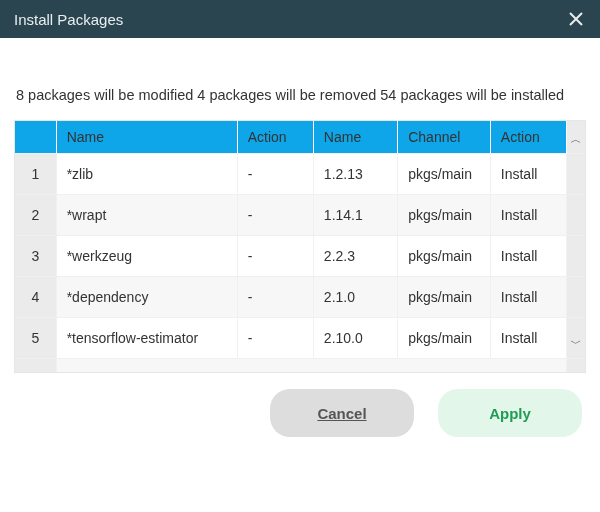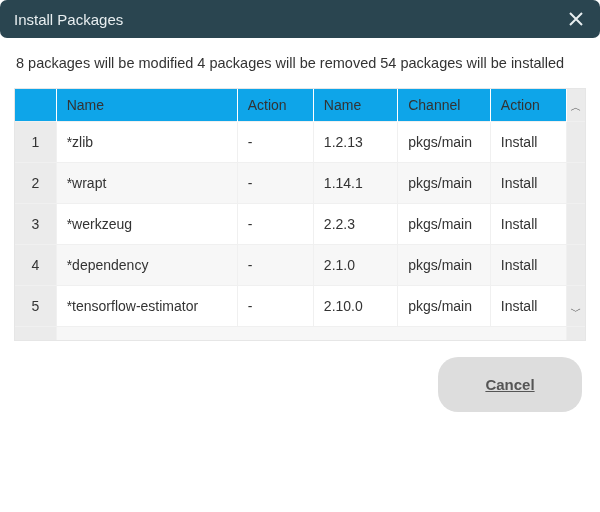--- a/index.html
+++ b/index.html
@@ -4,25 +4,24 @@
 <style>
   * { box-sizing: border-box; margin: 0; padding: 0; }
   html, body { width: 600px; height: 512px; font-family: "Segoe UI", "Helvetica Neue", Arial, sans-serif; color: #333; }
   .header {
     background: #2a4550;
     color: #e8eef0;
     height: 38px;
     display: flex;
     align-items: center;
     padding: 0 10px 0 14px;
-    border-radius: 7px;
   }
   .header-title { font-size: 15px; flex: 1; font-weight: 400; }
   .close-btn { width: 28px; height: 28px; display:flex; align-items:center; justify-content:center; cursor:pointer; font-size: 22px; color:#e8eef0; }
-  .content { padding: 14px 14px 0 14px; }
+  .content { padding: 14px 14px 0 14px; margin-top: 32px; }
   .summary { font-size: 14.5px; line-height: 1.35; color:#333; padding: 2px 0 14px 2px; }
   .table-wrap { border: 1px solid #e6e6e6; position: relative; }
   table { width: 100%; border-collapse: collapse; table-layout: fixed; }
   col.c-idx { width: 40px; }
   col.c-name { width: 176px; }
   col.c-unlink { width: 74px; }
   col.c-link { width: 82px; }
   col.c-channel { width: 90px; }
   col.c-action { width: 74px; }
   col.c-scroll { width: 18px; }
@@ -49,21 +48,21 @@
   tbody tr td:first-child { background:#ebebeb; text-align:center; font-weight:400; }
   tbody tr:nth-child(even) td { background:#f7f7f7; }
   tbody tr:nth-child(even) td:first-child { background:#ebebeb; }
   tbody td:last-child { padding:0; border-right:none; }
   .scroll-head, .scroll-cell { background:#ebebeb !important; position:relative; }
   .arrow { font-size: 11px; color:#555; display:block; text-align:center; line-height: 18px; cursor:pointer; }
   .scroll-head .arrow { padding-top: 4px; }
   .blankrow td { height: 14px; padding:0; border-top:1px solid #f0f0f0; }
   .footnote { font-size: 14px; padding: 16px 4px 24px 4px; color:#333; }
   .buttons { display:flex; justify-content:flex-end; gap: 24px; padding: 16px 18px 16px 0; }
-  .btn { width: 144px; height: 55px; border-radius: 20px; border:none; font-size: 15px; font-weight: 700; cursor:pointer; }
+  .btn { width: 144px; height: 48px; border-radius: 20px; border:none; font-size: 15px; font-weight: 700; cursor:pointer; }
   .btn-cancel { background:#dddddd; color:#555; text-decoration: underline; }
   .btn-apply { background:#e3f6ea; color:#1f9d55; }
 </style>
 </head>
 <body>
 
 <div class="header">
   <div class="header-title">Install Packages</div>
   <div class="close-btn">
     <svg width="16" height="16" viewBox="0 0 16 16">
@@ -153,13 +152,14 @@
             <td class="scroll-cell"></td>
         </tr>
       </tbody>
     </table>
   </div>
 
 </div>
 
 <div class="buttons">
   <button class="btn btn-cancel">Cancel</button>
+  <button class="btn btn-apply">Apply</button>
 </div>
 
 </body></html>

